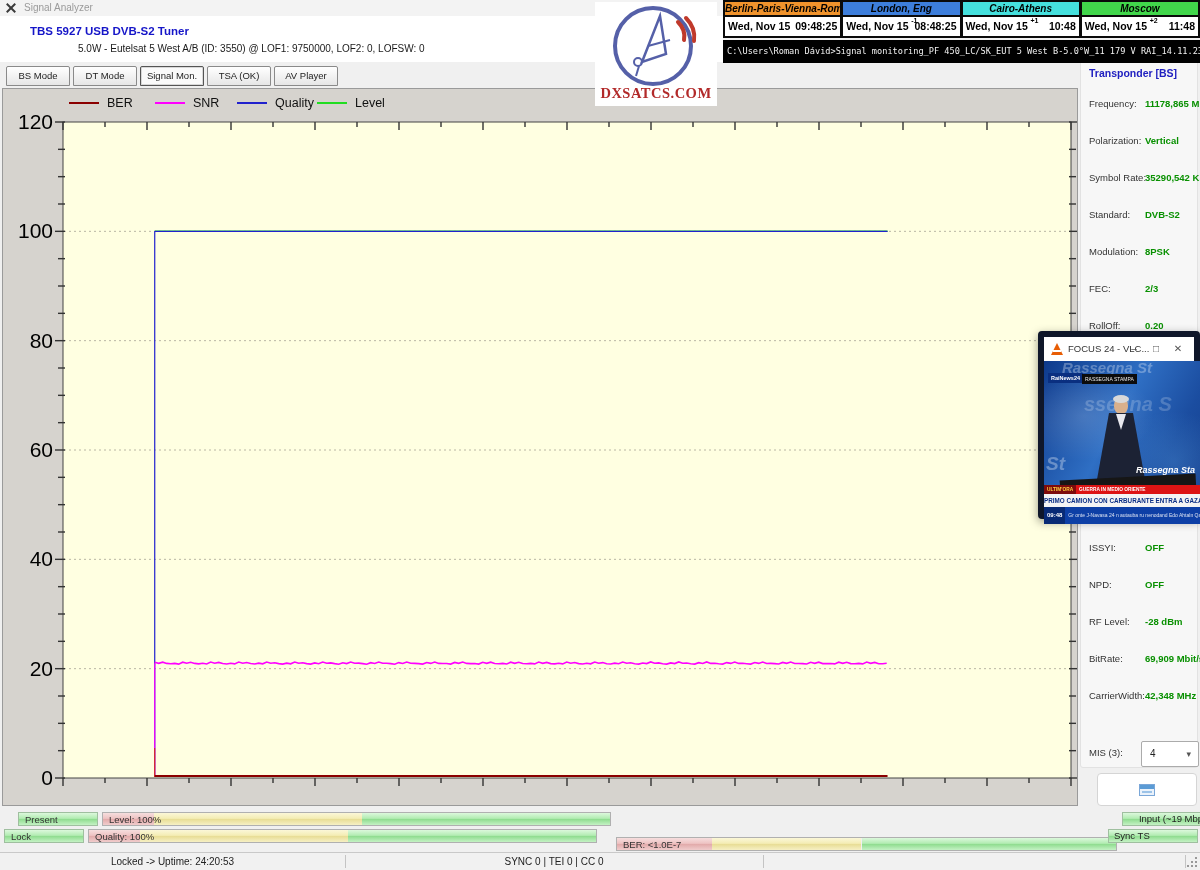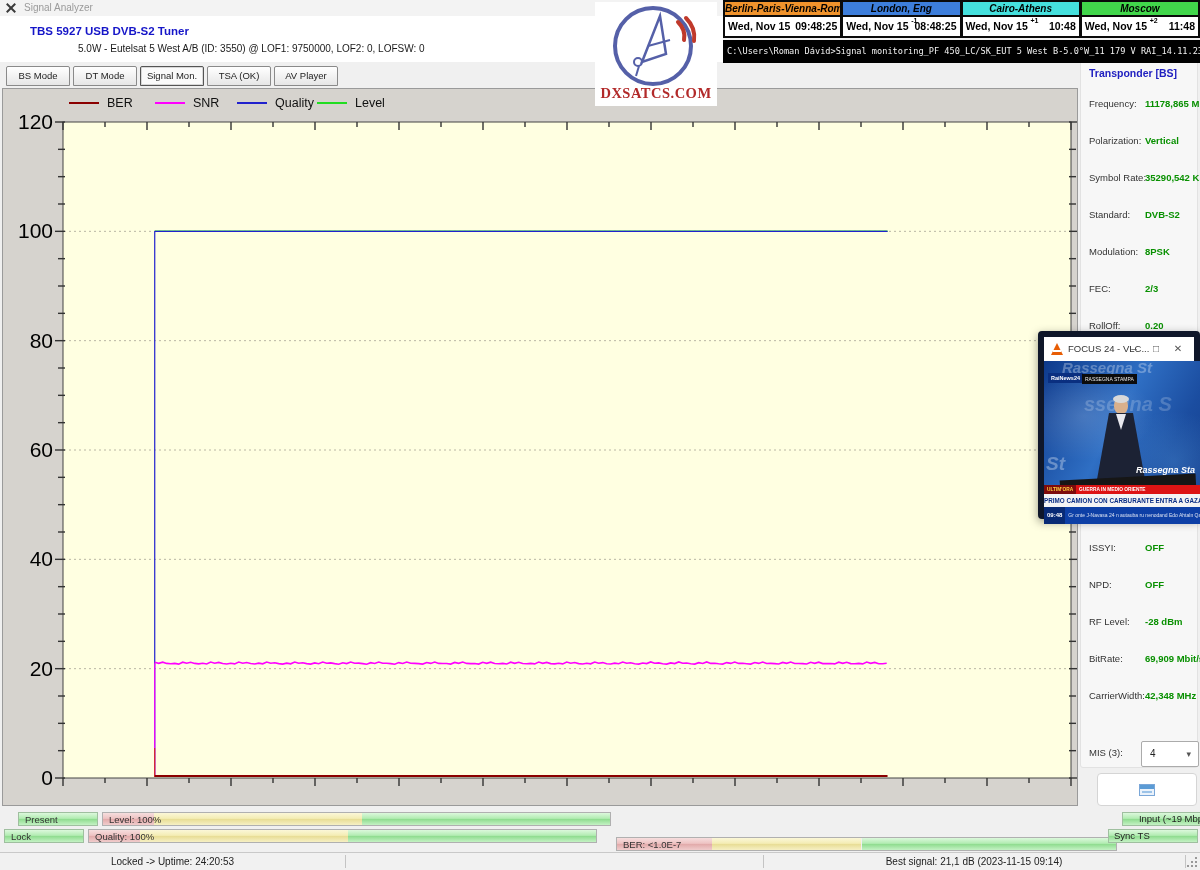--- a/index.html
+++ b/index.html
@@ -475,19 +475,19 @@
       <span class="seg yellow" style="left:10%;width:41%;"></span>
       <span class="seg green" style="left:51%;width:49%;"></span>
       <span class="blab">Quality: 100%</span>
     </div>
     <div class="gbtn" style="left:1108px;width:90px;">Sync TS</div>
   </div>
 
   <div class="abs statusbar">
     <span class="sb-seg" style="left:0;width:345px;">Locked -&gt; Uptime: 24:20:53</span>
     <span class="sb-div" style="left:345px;"></span>
+    <span class="sb-seg" style="left:345px;width:418px;">SYNC 0 | TEI 0 | CC 0</span>
     <span class="sb-div" style="left:763px;"></span>
-    <span class="sb-seg" style="left:763px;width:422px;">Best signal: 21,1 dB (2023-11-15 09:14)</span>
     <span class="sb-div" style="left:1185px;"></span>
     <span class="grip"></span>
   </div>
 
 </div>
 
 </body></html>

